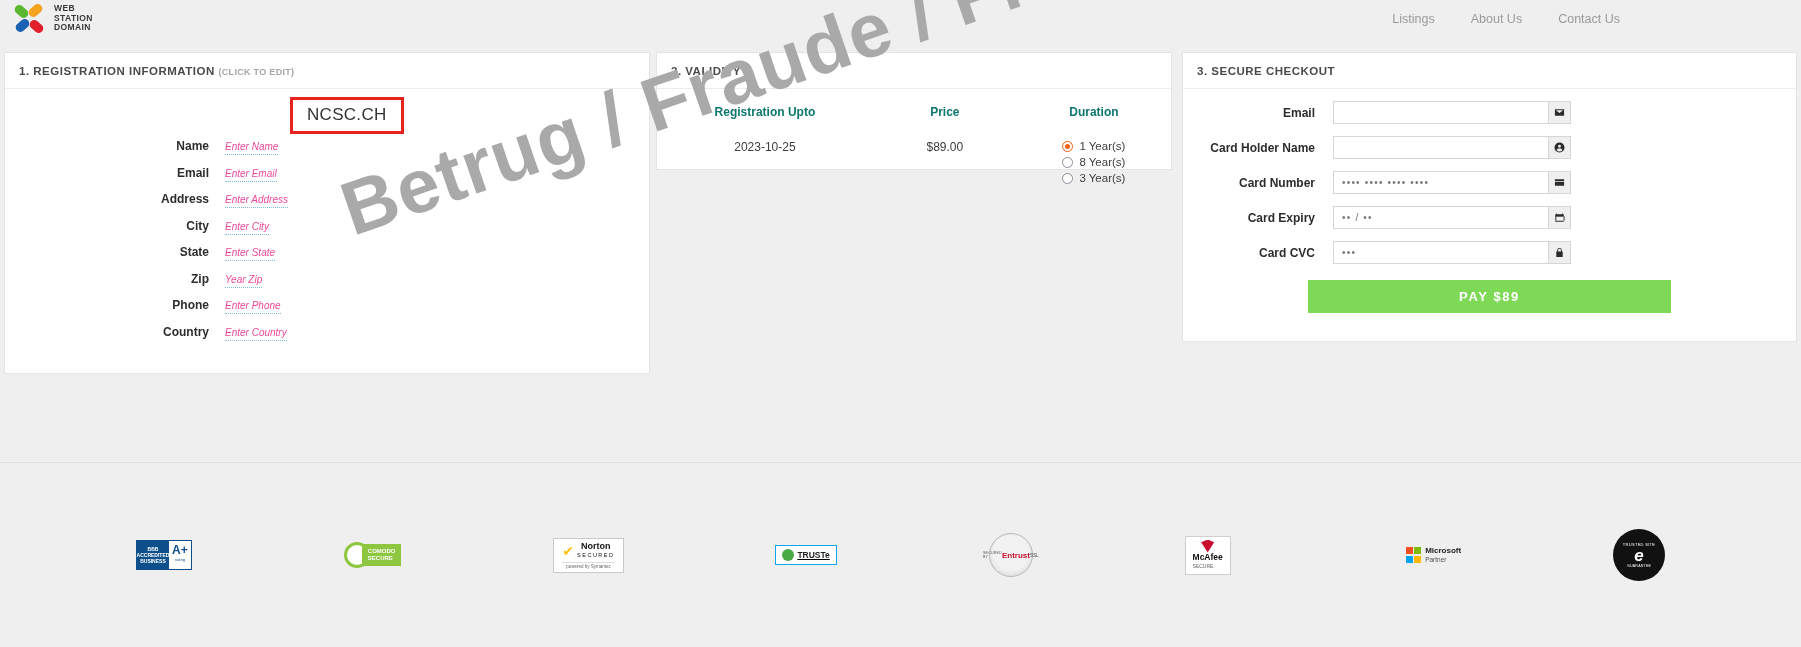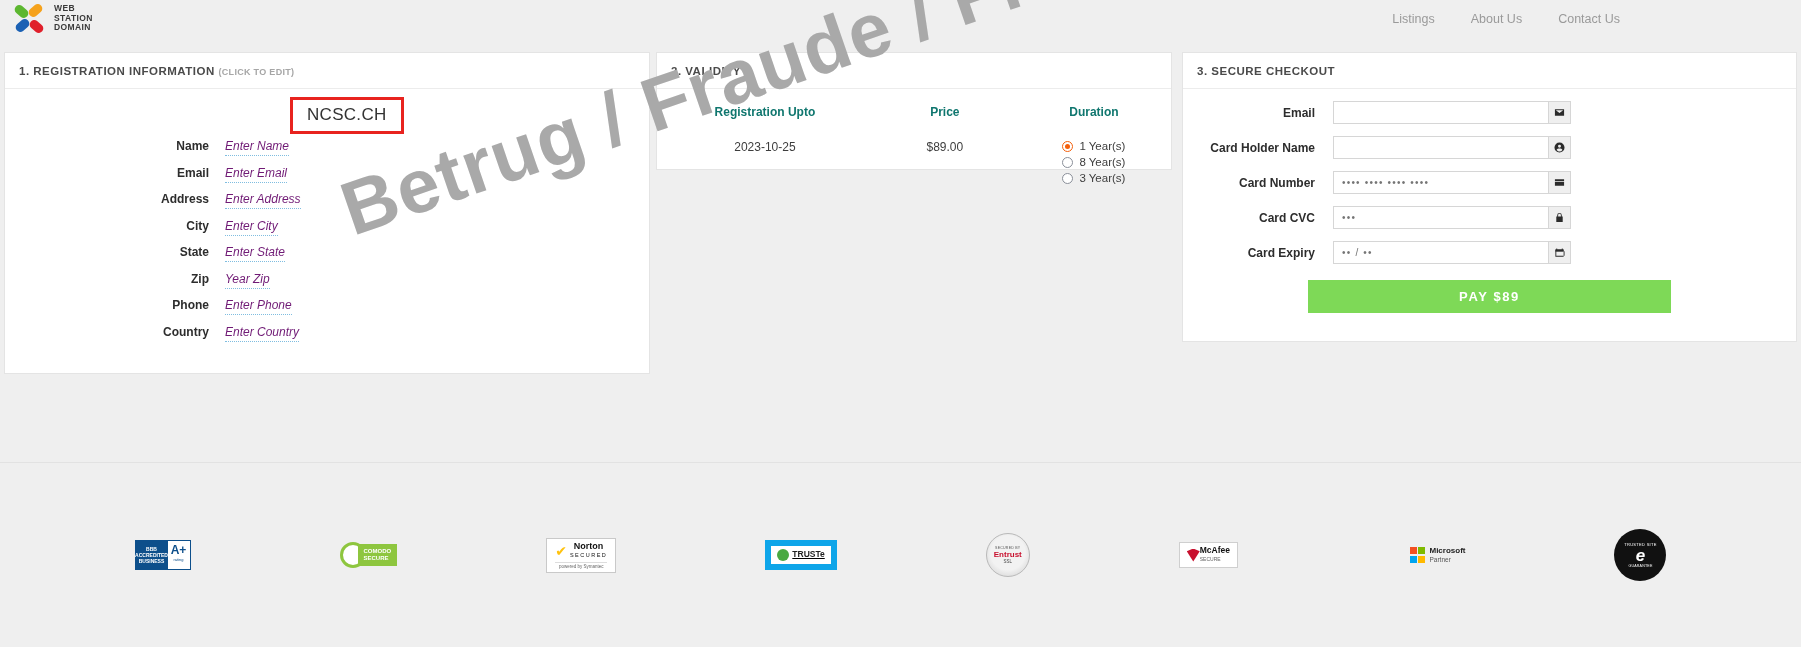--- a/index.html
+++ b/index.html
@@ -64,21 +64,21 @@
   .domain-box .dom-text { font-size: 17px; color: #333; letter-spacing: .3px; }
   .reg-rows { position: absolute; left: 0; top: 86px; width: 646px; }
   .reg-row {
     display: flex; align-items: baseline; height: 26.5px;
   }
   .reg-label {
     width: 220px; text-align: right; padding-right: 16px;
     font-size: 12px; font-weight: bold; color: #2d2d2d;
   }
   .reg-value {
-    font-size: 12px; font-style: italic; color: #701a75;
+    font-size: 10px; font-style: italic; color: #ec4899;
     border-bottom: 1px dotted #7fbde0; padding-bottom: 2px;
   }
 
   
   #panel-validity {
     position: absolute; left: 656px; top: 0; width: 516px; height: 118px;
   }
   .val-table { width: 100%; border-collapse: collapse; margin-top: 6px; }
   .val-table th {
     font-size: 12px; font-weight: bold; color: #0f766e; padding: 10px 0 0 0; text-align: center;
@@ -175,35 +175,35 @@
   .norton { border: 1px solid #c9c9c9; background: #fff;
             padding: 3px 8px; text-align: center; }
   .norton-top { display: flex; align-items: center; gap: 3px; }
   .norton-check { color: #ffc20e; font-size: 14px; line-height: 14px; }
   .norton-name { font-size: 9px; font-weight: bold; color: #111; line-height: 9px; }
   .norton-name small { display: block; font-size: 5.5px; font-weight: normal;
                        letter-spacing: 1.5px; }
   .norton-bot { font-size: 4.5px; color: #666; border-top: 1px solid #ddd;
                 margin-top: 2px; padding-top: 1px; }
 
-  .truste { display: flex; gap: 3px;
-            border: 6px solid #0ea5e9; background: #fff; padding: 3px 6px; text-decoration: underline; }
+  .truste { display: flex; align-items: center; gap: 3px;
+            border: 1px solid #0ea5e9; background: #fff; padding: 3px 6px; text-decoration: underline; }
   .truste-dot { width: 12px; height: 12px; border-radius: 50%; background: #49a942; }
   .truste-txt { font-size: 8.5px; font-weight: bold; color: #222; }
 
   .entrust { width: 44px; height: 44px; border-radius: 50%;
              background: radial-gradient(circle at 50% 45%, #f2f2f2 55%, #c9c9c9 100%);
-             border: 1px solid #b9b9b9; display: flex; flex-direction: column;
+             border: 1px solid #b9b9b9; display: flex; flex-direction: row;
              align-items: center; justify-content: center; }
   .entrust t1 { font-size: 3.6px; color: #555; letter-spacing: .2px; }
   .entrust t2 { font-size: 8px; font-weight: bold; color: #c8102e; line-height: 9px; }
   .entrust t3 { font-size: 4.5px; color: #444; }
 
   .mcafee { border: 1px solid #cfcfcf; background: #fff;
-            display: flex; align-items: center; gap: 0; padding: 3px 7px; }
+            display: flex; align-items: center; gap: 0; padding: 3px 7px; flex-direction: column; }
   .mcafee-m { width: 13px; height: 13px; background: #c8102e;
               clip-path: polygon(50% 0,100% 22%,50% 100%,0 22%); }
   .mcafee-t { font-size: 8.5px; font-weight: bold; color: #111; line-height: 9px; }
   .mcafee-t small { display: block; font-size: 5px; font-weight: normal; color: #666; }
 
   .mspartner { display: flex; align-items: center; gap: 4px; padding-left: 23px; }
   .ms-sq { display: grid; grid-template-columns: 7px 7px;
            grid-template-rows: 7px 7px; gap: 1.5px; }
   .ms-sq i { display: block; }
   .ms-sq i:nth-child(1) { background: #f25022; }
@@ -365,44 +365,44 @@
             <input type="text" placeholder="•••• •••• •••• ••••" style="">
             <div class="co-addon">
               <svg viewBox="0 0 24 24">
                   <path d="M2 5h20v4H2V5zm0 6h20v8H2v-8zm2 3h7v2H4v-2z"></path>
                 </svg>
             </div>
           </div>
         </div>
 
         <div class="co-row">
-          <div class="co-label">Card CVC</div>
-          <div class="co-field">
-            <input type="text" placeholder="•••" style="">
-            <div class="co-addon">
-              <svg viewBox="0 0 24 24">
-                  <path d="M7 10V7a5 5 0 0110 0v3h2v12H5V10h2zm2 0h6V7a3 3 0 00-6 0v3z"></path>
-                </svg>
-            </div>
-          </div>
-        </div>
-
-        <div class="co-row">
           <div class="co-label">Card Expiry</div>
           <div class="co-field">
             <input type="text" placeholder="•• / ••" style="">
             <div class="co-addon">
               <svg viewBox="0 0 24 24">
                   <path d="M5 3h2v2h10V3h2v2h2v16H3V5h2V3zm-0 6v10h18V9H5z"></path>
                   <path d="M3 7h18v3H3z"></path>
                 </svg>
             </div>
           </div>
         </div>
 
+        <div class="co-row">
+          <div class="co-label">Card CVC</div>
+          <div class="co-field">
+            <input type="text" placeholder="•••" style="">
+            <div class="co-addon">
+              <svg viewBox="0 0 24 24">
+                  <path d="M7 10V7a5 5 0 0110 0v3h2v12H5V10h2zm2 0h6V7a3 3 0 00-6 0v3z"></path>
+                </svg>
+            </div>
+          </div>
+        </div>
+
       </div>
       <button class="pay-btn">PAY $89</button>
     </section>
   </div>
 
   <div class="watermark">Betrug / Fraude / Frode / Fraud</div>
 
   <div class="footer">
     <div class="badges">
 

